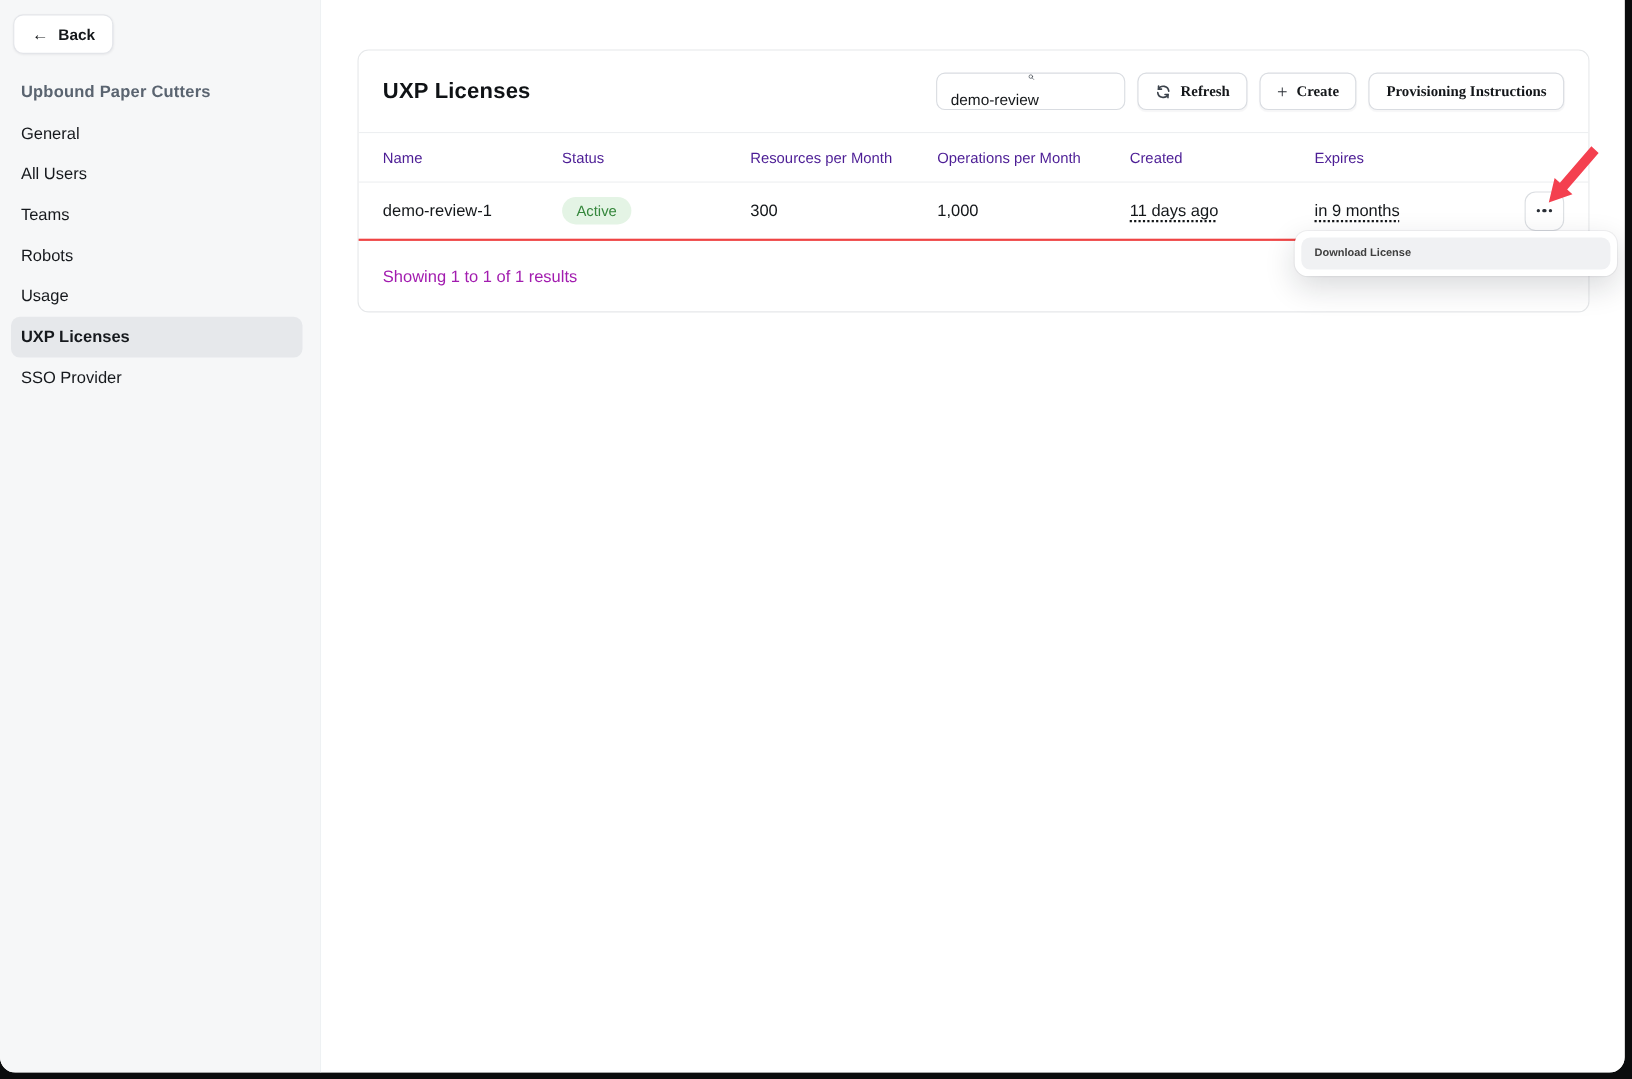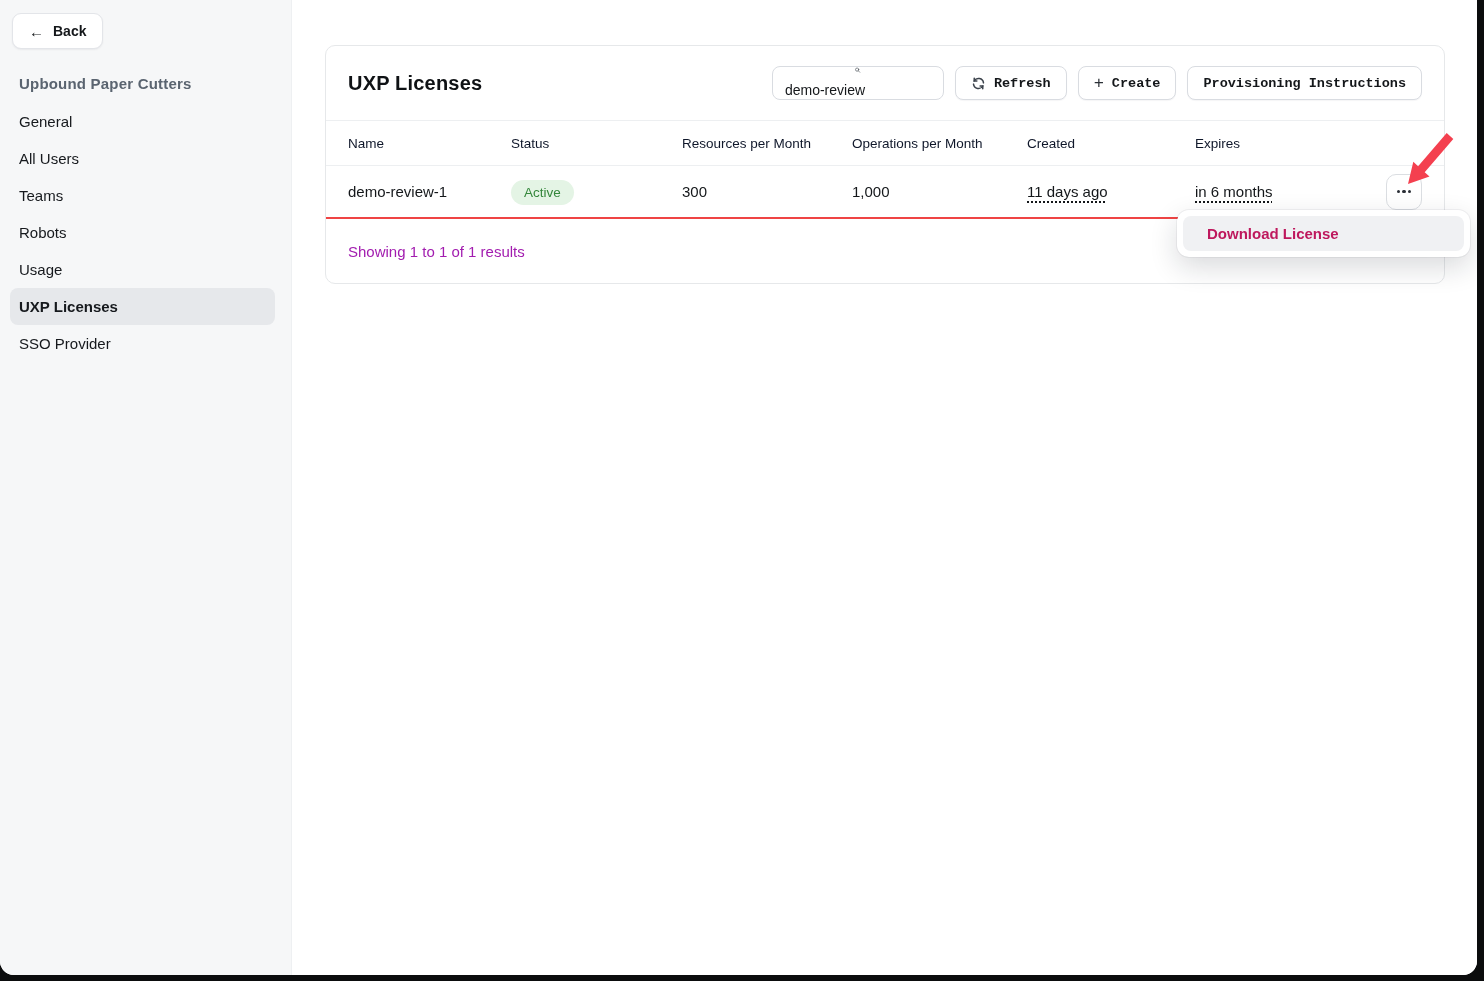--- a/index.html
+++ b/index.html
@@ -85,36 +85,36 @@
     border: 0; outline: 0; width: 100%;
     font-family: inherit; font-size: 14px; color: #14171a;
     background: transparent;
   }
   .btn {
     height: 34px;
     display: inline-flex; align-items: center; gap: 8px;
     padding: 0 15px;
     background: #fff;
     border: 1px solid #d9dce1; border-radius: 8px;
-    font-family: Liberation Mono, monospace; font-size: 13.5px; font-weight: bold; color: #14171a;
+    font-family: Liberation Serif, serif; font-size: 13.5px; font-weight: bold; color: #14171a;
     box-shadow: 0 1px 1px rgba(16,24,40,.04);
     cursor: pointer;
   }
   .btn .plus { font-size: 17px; font-weight: normal; color: #2a2f36; line-height: 1; }
 
   
   .thead, .trow {
     display: grid;
     grid-template-columns: 163px 171px 170px 175px 168px 1fr 36px;
     align-items: center;
     padding: 0 22px;
   }
   .thead {
     height: 45px;
-    font-size: 13.5px; color: #0f172a;
+    font-size: 13.5px; color: #4c1d95;
     border-bottom: 1px solid #edeff1;
   }
   .trow {
     height: 53px;
     font-size: 15px; color: #14171a;
     border-bottom: 2px solid #ef4444;
   }
   .badge {
     justify-self: start;
     background: var(--badge-bg, #e4f4e5);
@@ -150,22 +150,22 @@
     position: absolute; left: 1177px; top: 210px; width: 293px;
     background: #fff;
     border-radius: 12px;
     box-shadow: 0 10px 28px rgba(16,24,40,.16), 0 0 0 1px rgba(16,24,40,.05);
     padding: 6px;
     z-index: 20;
   }
   .menu-item {
     background: #f0f1f3;
     border-radius: 8px;
-    padding: 9px 24px;
-    font-size: 15px; font-weight: bold; color: #be185d;
+    padding: 9px 12px;
+    font-size: 10px; font-weight: bold; color: #404040;
     cursor: pointer;
   }
 
   
   .red-arrow {
     position: absolute; left: 1398px; top: 130px;
     width: 60px; height: 60px;
     z-index: 30;
     pointer-events: none;
   }
@@ -235,21 +235,21 @@
         <div>Expires</div>
         <div></div>
       </div>
 
       <div class="trow">
         <div>demo-review-1</div>
         <div><span class="badge">Active</span></div>
         <div>300</div>
         <div>1,000</div>
         <div class="dotted">11 days ago</div>
-        <div class="dotted">in 6 months</div>
+        <div class="dotted">in 9 months</div>
         <button class="actions-btn">
           <span class="dot"></span>
           <span class="dot"></span>
           <span class="dot"></span>
         </button>
       </div>
 
       <div class="card-footer">Showing 1 to 1 of 1 results</div>
     </div>
   </div>

